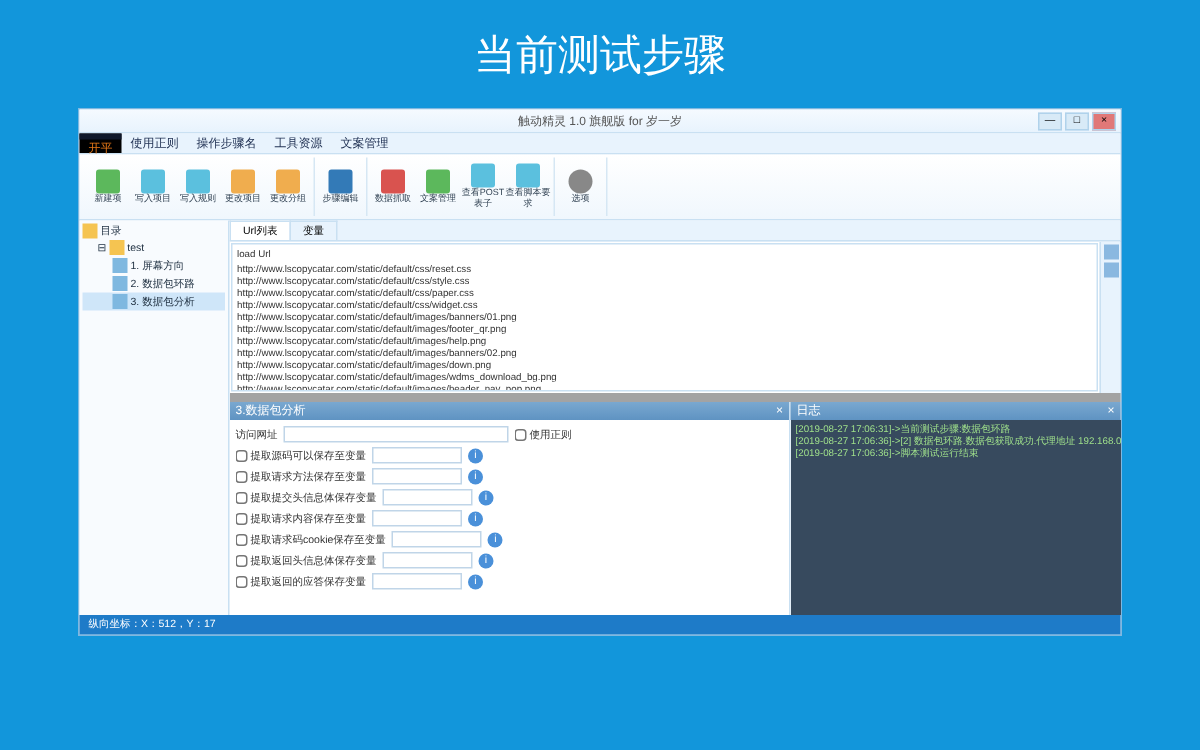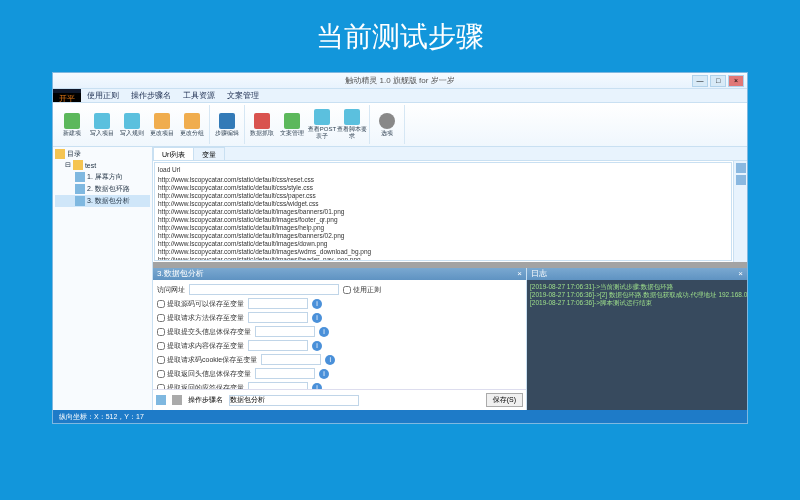--- a/index.html
+++ b/index.html
@@ -254,28 +254,20 @@
                   <label>
                     <input type="checkbox" style="">
                     <span>提取返回的应答保存变量</span>
                   </label>
                   <input type="text" class="short" style="">
                   <span class="info">i</span>
                 </div>
               </div>
 
           </div>
-          <div class="pfoot">
-            <span style="width:10px;height:10px;background:#7fb8e0;display:inline-block"></span>
-            <span style="width:10px;height:10px;background:#aaa;display:inline-block"></span>
-            <span>操作步骤名</span>
-            <input type="text" value="数据包分析" style="">
-            <span style="flex:1"></span>
-            <button>保存(S)</button>
-          </div>
         </div>
 
         <div class="log">
           <div class="phdr">
               <span>日志</span>
               <span>×</span>
             </div>
           <div class="lbody" id="log-body">
               <div>[2019-08-27 17:06:31]-&gt;当前测试步骤:数据包环路</div>
               <div>[2019-08-27 17:06:36]-&gt;[2] 数据包环路.数据包获取成功.代理地址 192.168.0.5:21552</div>

